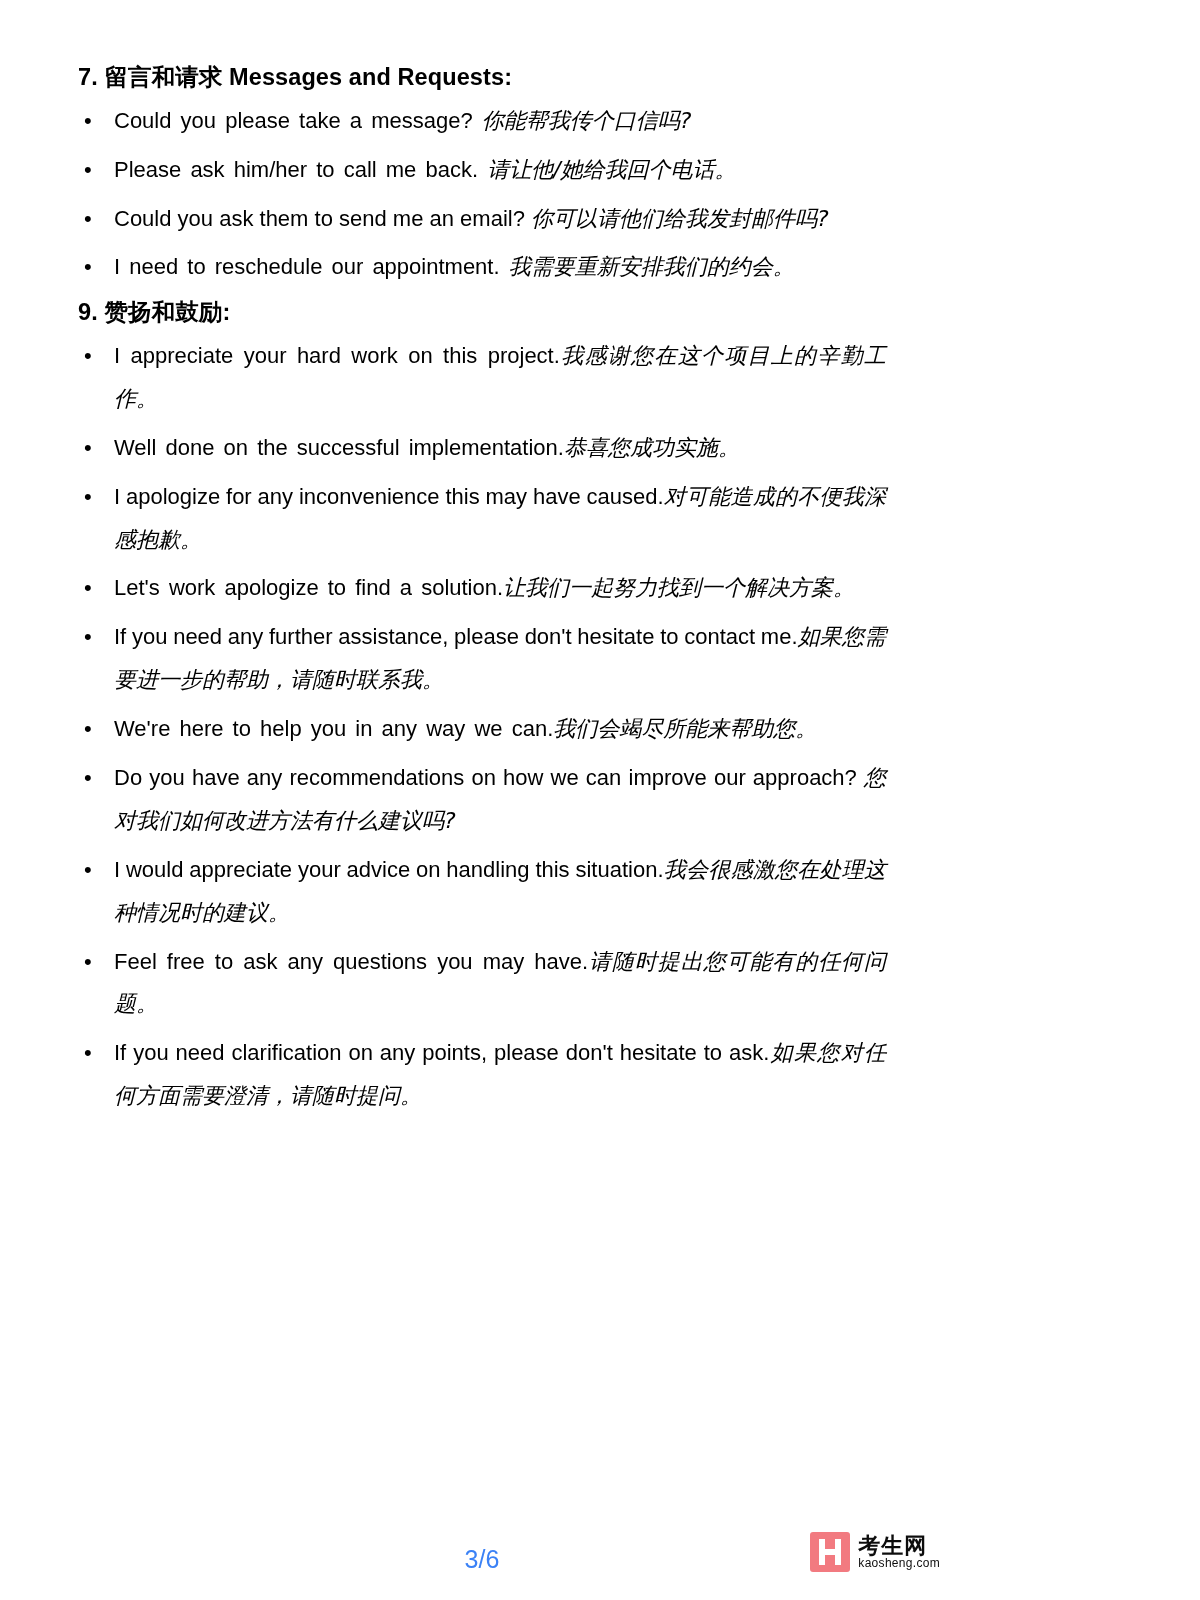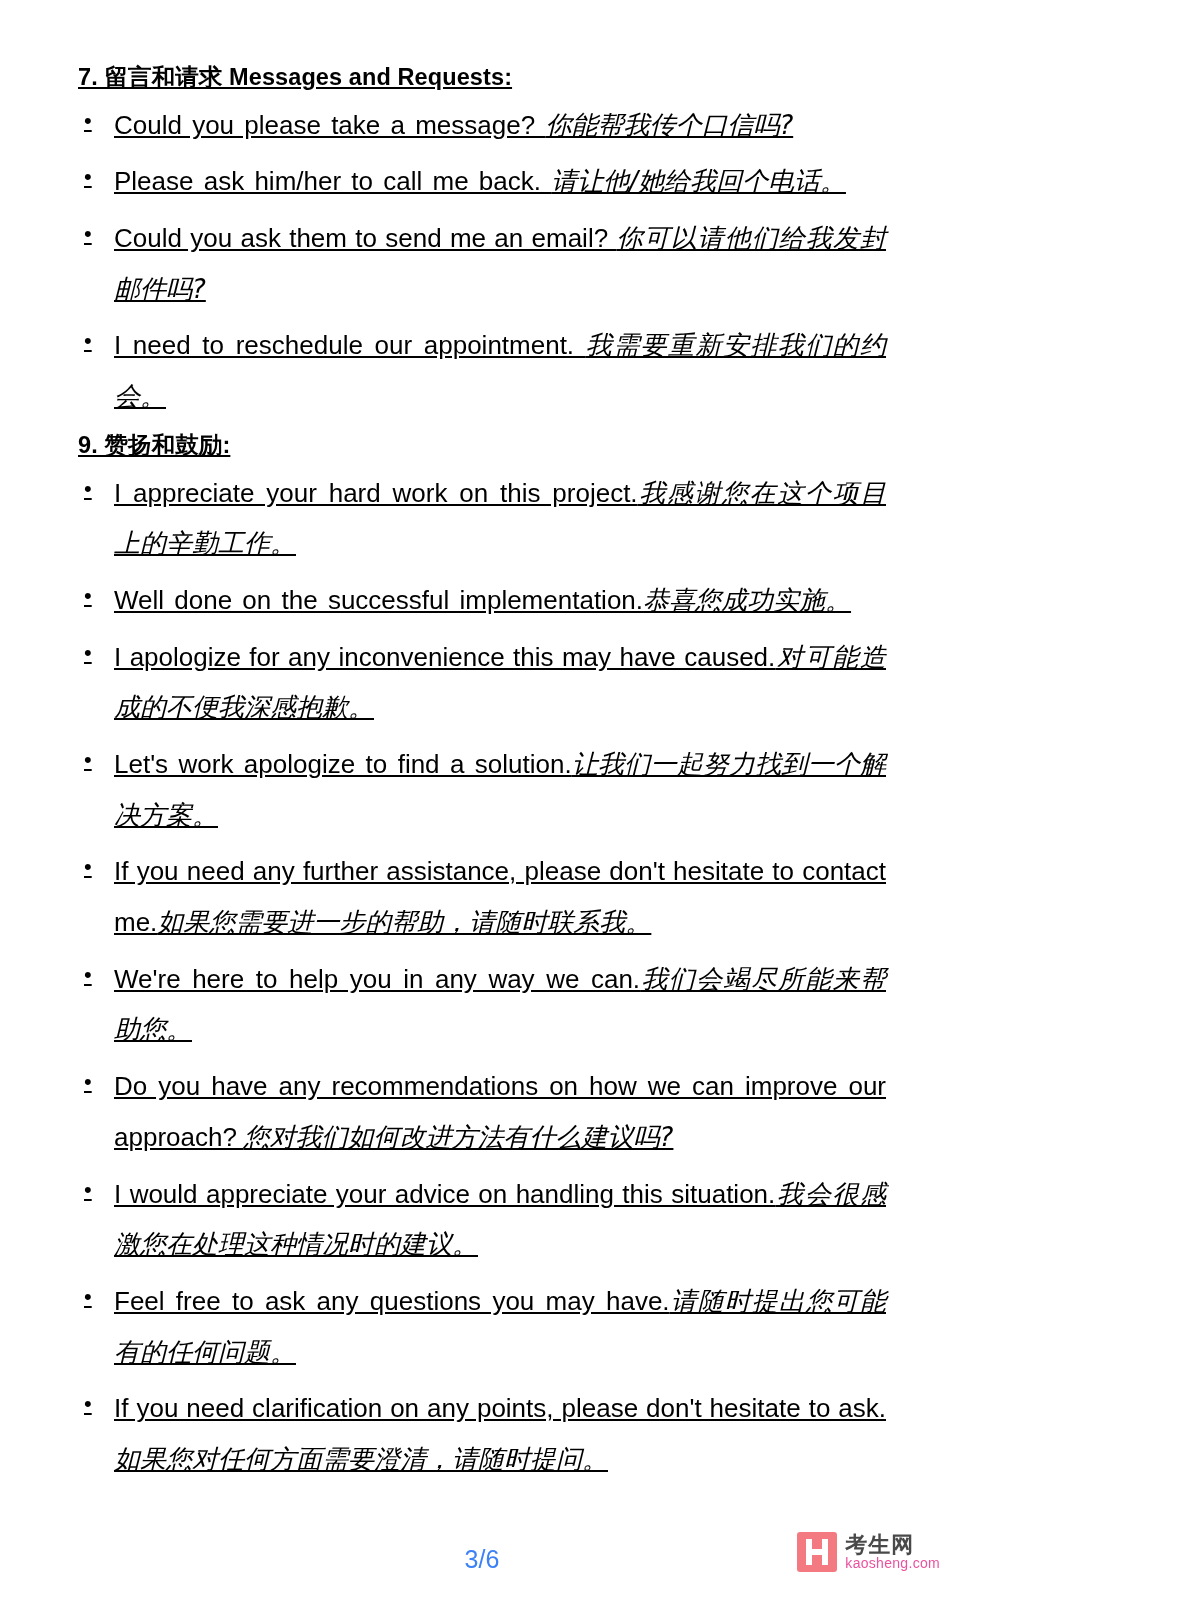--- a/index.html
+++ b/index.html
@@ -14,21 +14,20 @@
     font-family: "Liberation Sans", sans-serif;
     color: #000000;
     overflow: hidden;
   }
   .page {
     position: relative;
     width: 964px;
     height: 1600px;
     box-sizing: border-box;
     padding: 62px 78px 0 78px;
-    text-decoration: underline;
   }
   .section-heading {
     font-weight: bold;
     font-size: 23.5px;
     line-height: 1.35;
     margin: 0 0 6px 0;
     letter-spacing: 0.1px;
   }
   .section-heading.spaced-top {
     margin-top: 8px;
@@ -43,21 +42,21 @@
     width: 34px;
     flex: 0 0 34px;
     font-size: 22px;
     line-height: 1.95;
     text-align: left;
     padding-left: 4px;
     box-sizing: border-box;
   }
   .bullet-text {
     flex: 1 1 auto;
-    font-size: 26px;
+    font-size: 22px;
     line-height: 1.95;
     text-align: justify;
     text-justify: inter-word;
   }
   .bullet-text .zh {
     font-style: italic;
     font-family: "DejaVu Sans", "Liberation Sans", sans-serif;
   }
   .bullet-text .en {
     font-style: normal;
@@ -120,27 +119,27 @@
     height: 6px;
     background: #ffffff;
   }
   .wm-text {
     display: flex;
     flex-direction: column;
     line-height: 1.05;
   }
   .wm-title {
     font-size: 22px;
-    color: #404040;
+    color: #000000;
     font-weight: bold;
     letter-spacing: 1px;
   }
   .wm-sub {
-    font-size: 14px;
-    color: #ec4899;
+    font-size: 12px;
+    color: #000000;
     letter-spacing: 0.3px;
   }
 </style>
 </head>
 <body>
 
 <div class="page">
 
   <h2 class="section-heading">7. 留言和请求 Messages and Requests:</h2>
 

